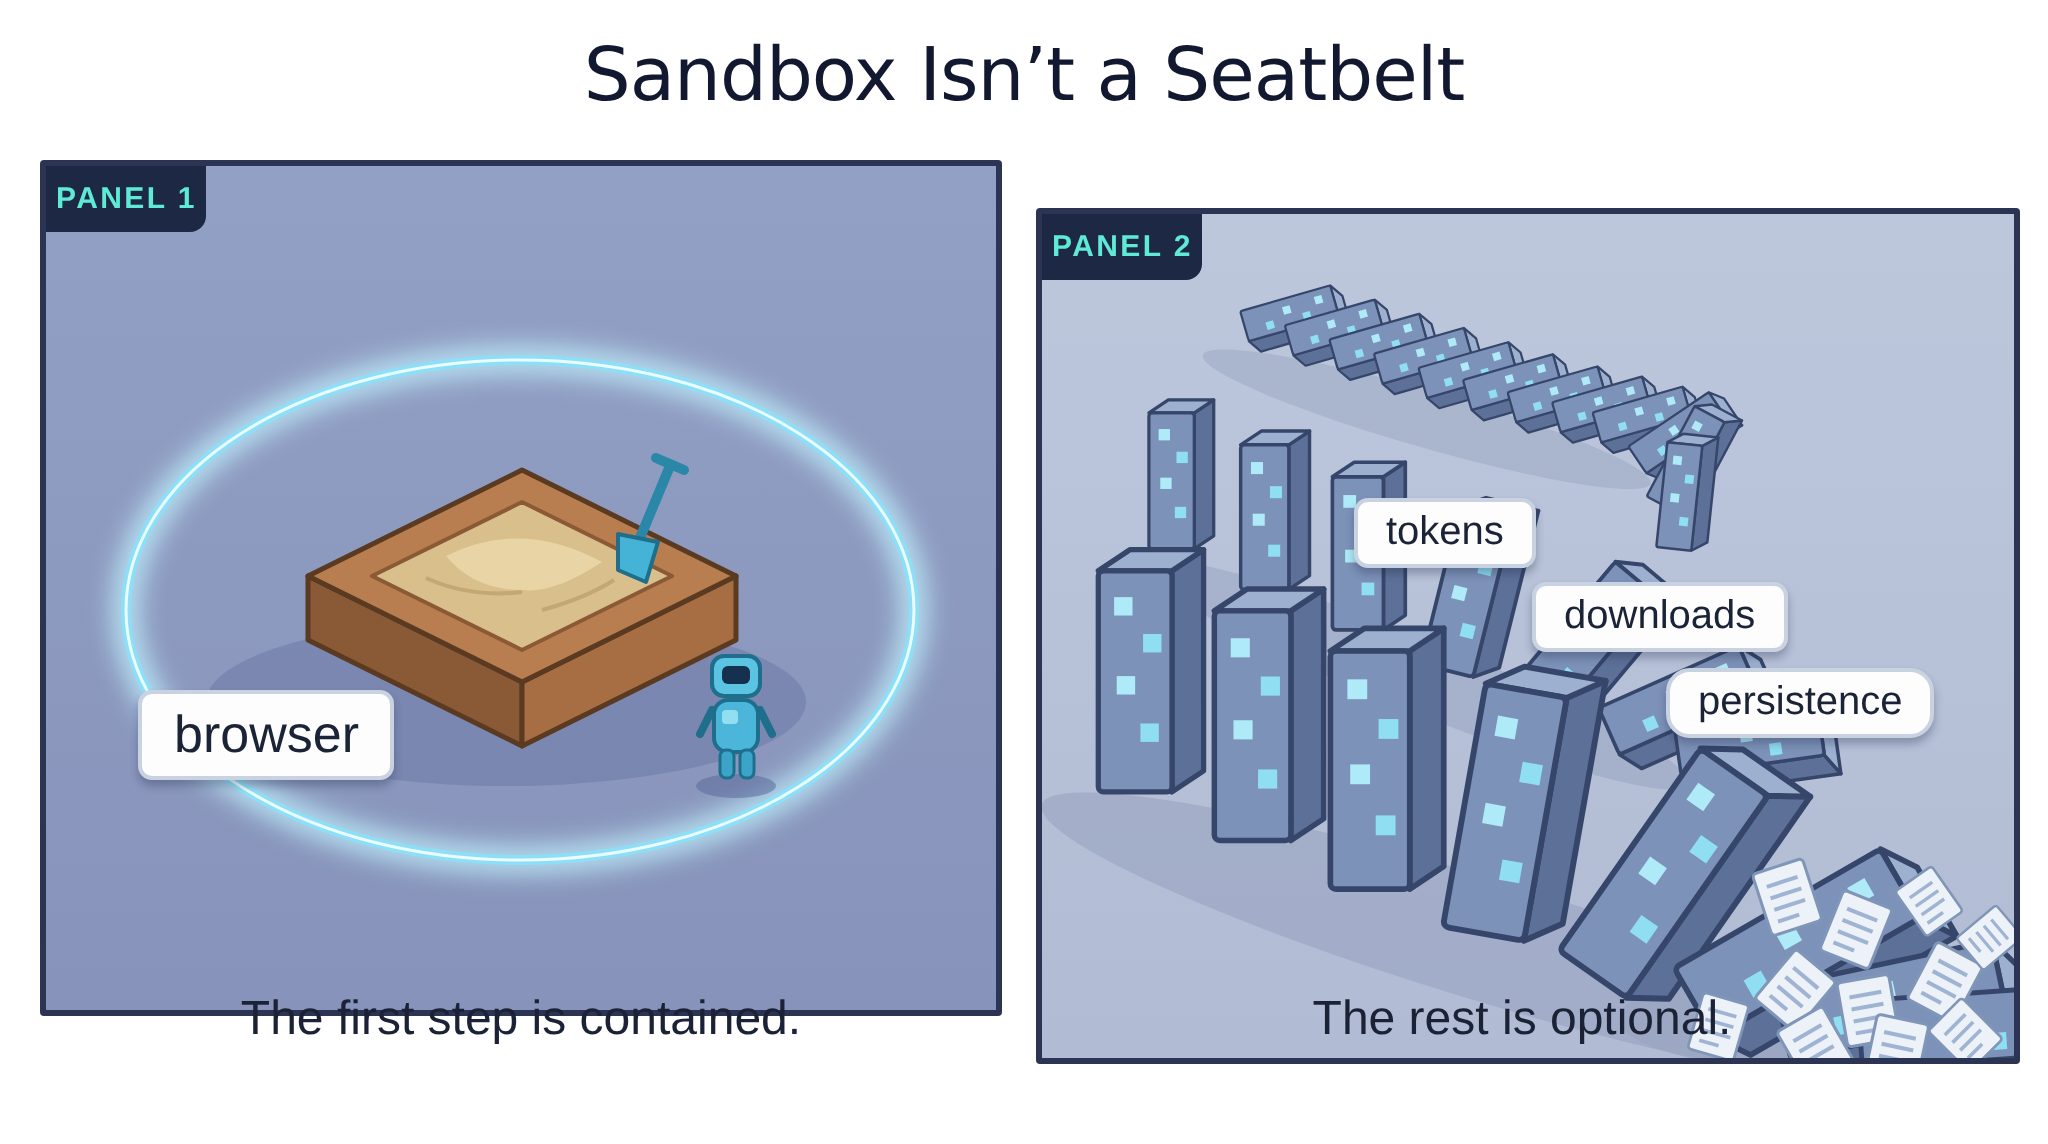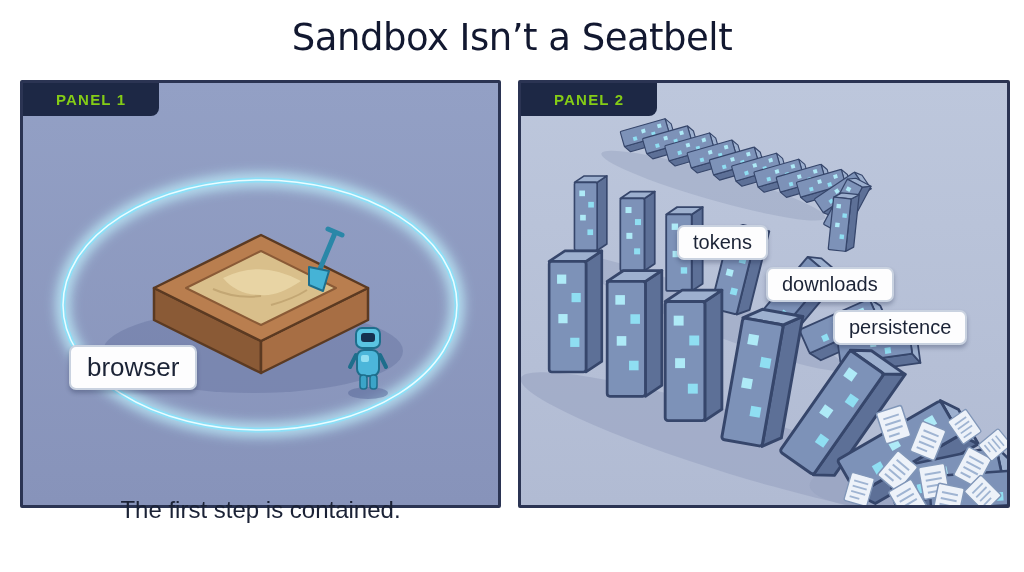--- a/index.html
+++ b/index.html
@@ -4,32 +4,32 @@
 <style>
   * { margin:0; padding:0; box-sizing:border-box; }
   html,body { width:1024px; height:572px; }
   body { background:#ffffff; font-family:"Liberation Sans",sans-serif; position:relative; overflow:hidden; }
   .stage { position:absolute; inset:0; }
   .title { position:absolute; top:16px; left:0; width:100%; text-align:center;
            font-family:"DejaVu Sans",sans-serif; font-weight:normal; font-size:37px;
            color:#121830; letter-spacing:-0.5px; }
   .panel { position:absolute; top:80px; height:428px; border:3px solid #2b3453; border-radius:2px; overflow:hidden; }
   .panel1 { left:20px;  width:481px; background:linear-gradient(180deg,#93a0c5,#8793ba); }
-  .panel2 { left:518px; width:492px; background:linear-gradient(180deg,#bdc7dc,#b1bbd3); }
+  .panel2 { left:518px; width:492px; background:linear-gradient(180deg,#bdc7dc,#b1bbd3);margin-top:24px; }
   .panel svg { position:absolute; inset:0; width:100%; height:100%; display:block; }
-  .badge { position:absolute; top:0; left:0; z-index:3; background:#1d2845; color:#84cc16;
-           font-size:15px; font-weight:bold; letter-spacing:1.2px; padding:8px 33px;
+  .badge { position:absolute; top:0; left:0; z-index:3; background:#1d2845; color:#5eead4;
+           font-size:15px; font-weight:bold; letter-spacing:1.2px; padding:8px 5px;
            border-radius:0 0 8px 0; }
   .callout { position:absolute; z-index:2; background:#fdfdfe; border:2px solid #c9d2e0;
              border-radius:7px; color:#1b2336; font-size:20px; padding:4px 14px;
              box-shadow:0 3px 4px rgba(25,35,70,0.3); white-space:nowrap; }
   .browser     { left:46px;  top:262px; font-size:26px; padding:5px 16px; }
   .tokens      { left:156px; top:142px; }
   .downloads   { left:245px; top:184px; }
-  .persistence { left:312px; top:227px; }
+  .persistence { left:312px; top:227px;border-radius:12px; }
   .caption { position:absolute; top:496px; font-size:24px; color:#1b2236; text-align:center; font-weight:500; }
   .caption1 { left:20px;  width:481px; }
   .caption2 { left:518px; width:486px; }
 </style>
 </head>
 <body>
 
 <div class="stage">
 
   <h1 class="title">Sandbox Isn’t a Seatbelt</h1>
@@ -164,14 +164,15 @@
         <use href="#paper" transform="translate(468,360) rotate(50) scale(0.8)"></use>
       </g>
     </svg>
 
     <div class="callout downloads">downloads</div>
     <div class="callout tokens">tokens</div>
     <div class="callout persistence">persistence</div>
   </section>
 
   <div class="caption caption1">The first step is contained.</div>
+  <div class="caption caption2">The rest is optional.</div>
 
 </div>
 
 </body></html>

